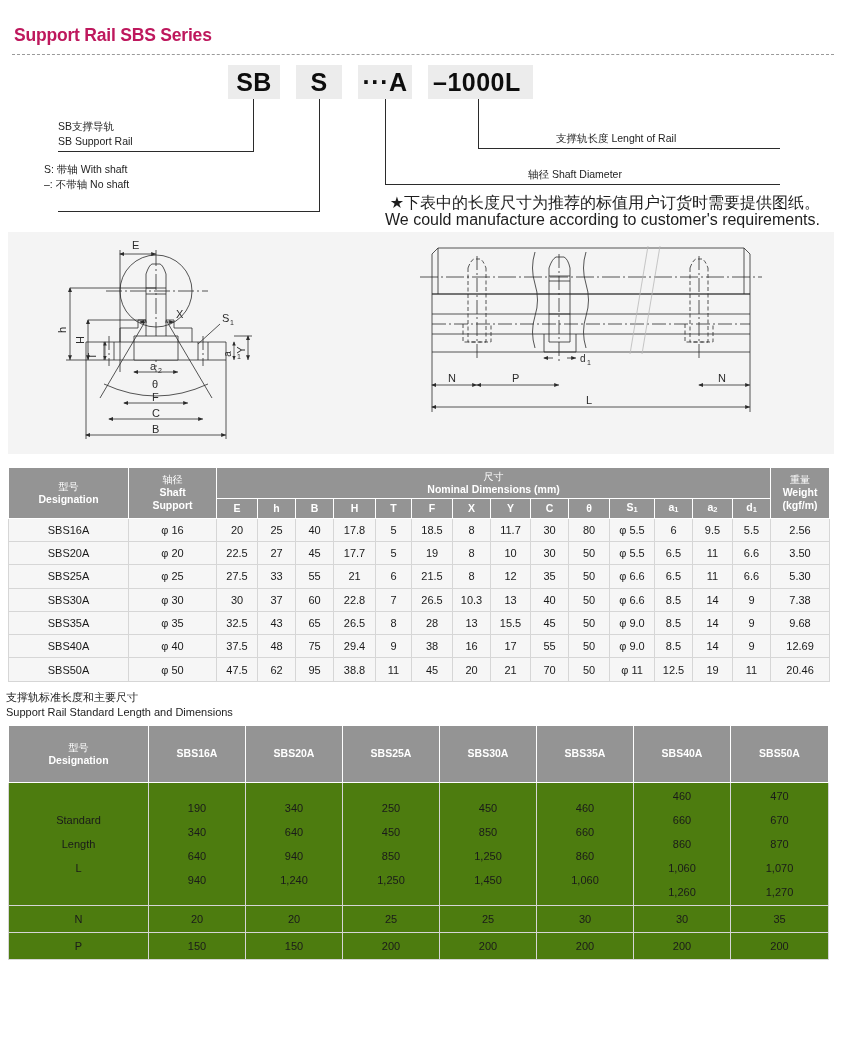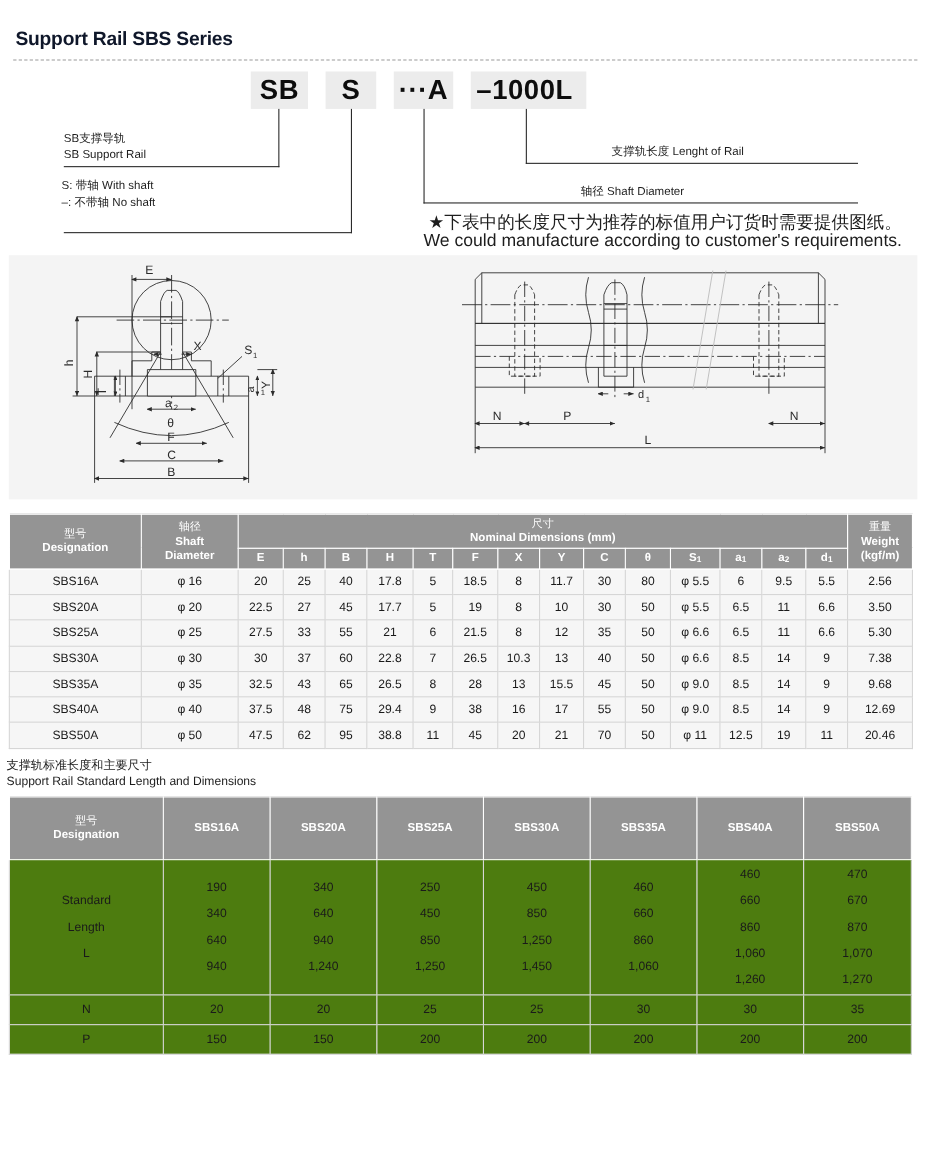--- a/index.html
+++ b/index.html
@@ -10,21 +10,21 @@
     background: #ffffff;
     font-family: "Liberation Sans", "DejaVu Sans", sans-serif;
     color: #1a1a1a;
     overflow: hidden;
   }
 
   
   .page-title {
     font-size: 17.5px;
     font-weight: bold;
-    color: #0f172a;
+    color: #be185d;
     letter-spacing: -0.2px;
     padding: 27px 0 0 14px;
     line-height: 1;
   }
   .dashed-rule {
     margin: 9px 10px 0 12px;
     height: 0;
     border-top: 1.6px dashed #9a9a9a;
   }
 
@@ -165,21 +165,21 @@
   <div class="hline" style="left:385px; top:127px; width:395px;"></div>
 
   <div class="vline" style="left:478px; top:42px; height:50px;"></div>
   <div class="hline" style="left:478px; top:91px; width:302px;"></div>
 
   <div class="legend-txt" style="left:58px; top:62px;">
     <div>SB支撑导轨</div>
     <div>SB Support Rail</div>
   </div>
 
-  <div class="legend-txt" style="left:56px; top:105px;">
+  <div class="legend-txt" style="left:44px; top:105px;">
     <div>S: 带轴  With shaft</div>
     <div>–: 不带轴  No shaft</div>
   </div>
 
   <div class="legend-txt" style="left:556px; top:74px;">支撑轨长度  Lenght of Rail</div>
   <div class="legend-txt" style="left:528px; top:110px;">轴径  Shaft Diameter</div>
 
   <div class="note-txt" style="left:385px; top:137px;">
     <div>★下表中的长度尺寸为推荐的标值用户订货时需要提供图纸。</div>
     <div>We could manufacture according to customer's requirements.</div>
@@ -363,21 +363,21 @@
   </colgroup>
   <thead>
     <tr>
       <th rowspan="2">
         <span class="hdr-cn">型号</span>
         <span>Designation</span>
       </th>
       <th rowspan="2">
         <span class="hdr-cn">轴径</span>
         <span>Shaft</span><br>
-        <span>Diameter</span>
+        <span>Support</span>
       </th>
       <th colspan="14">
         <span class="hdr-cn">尺寸</span>
         <span>Nominal Dimensions (mm)</span>
       </th>
       <th rowspan="2">
         <span class="hdr-cn">重量</span>
         <span>Weight</span><br>
         <span>(kgf/m)</span>
       </th>

